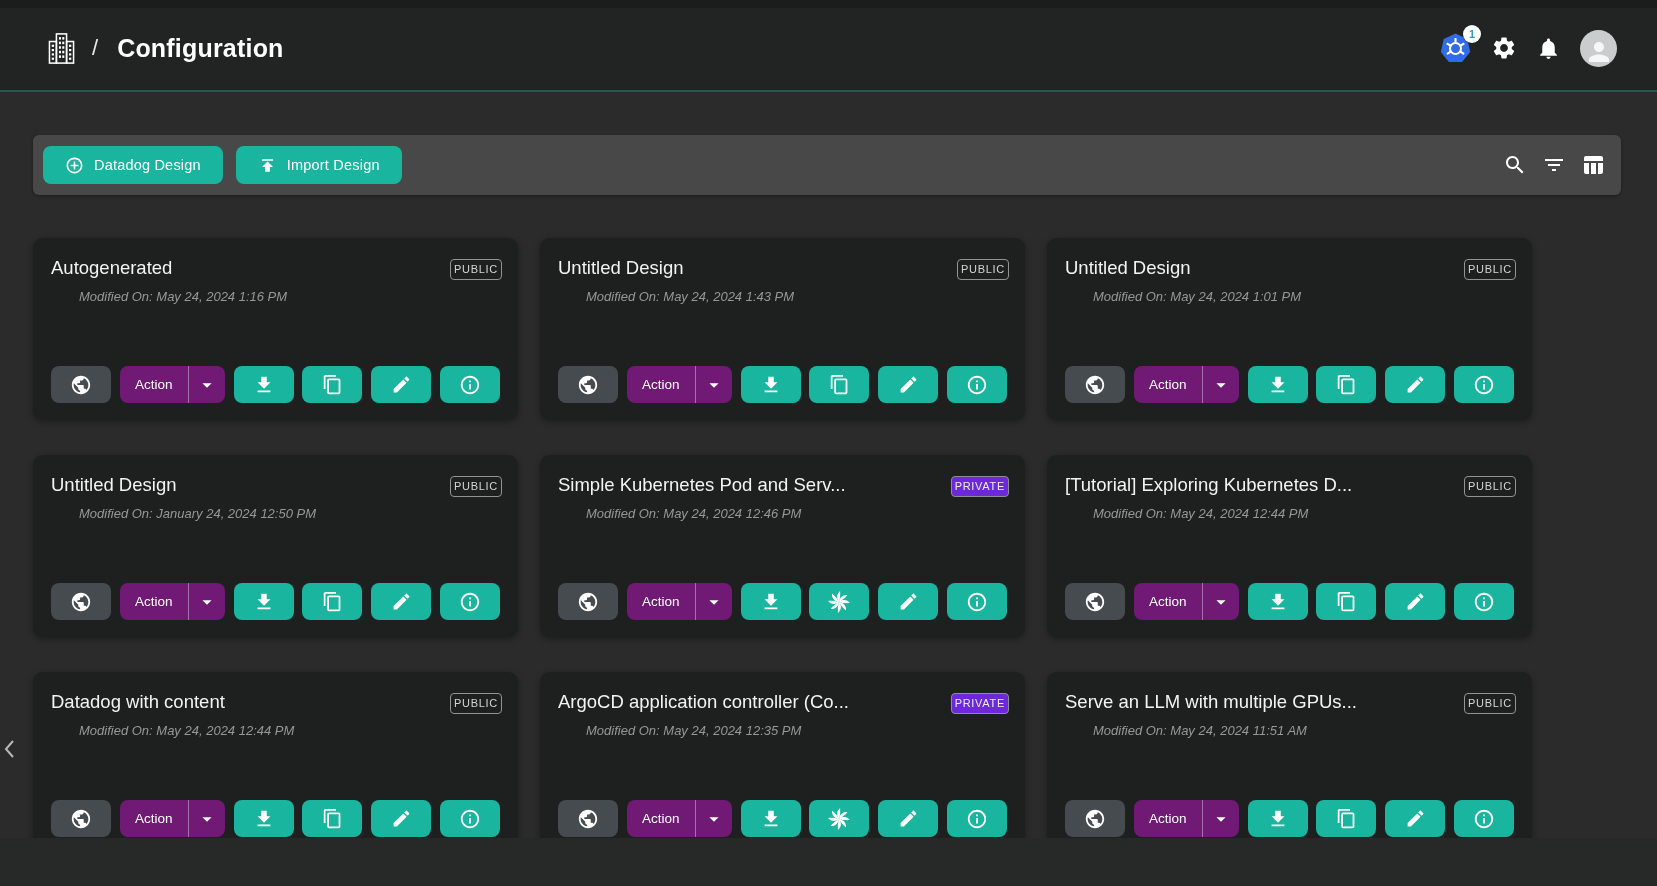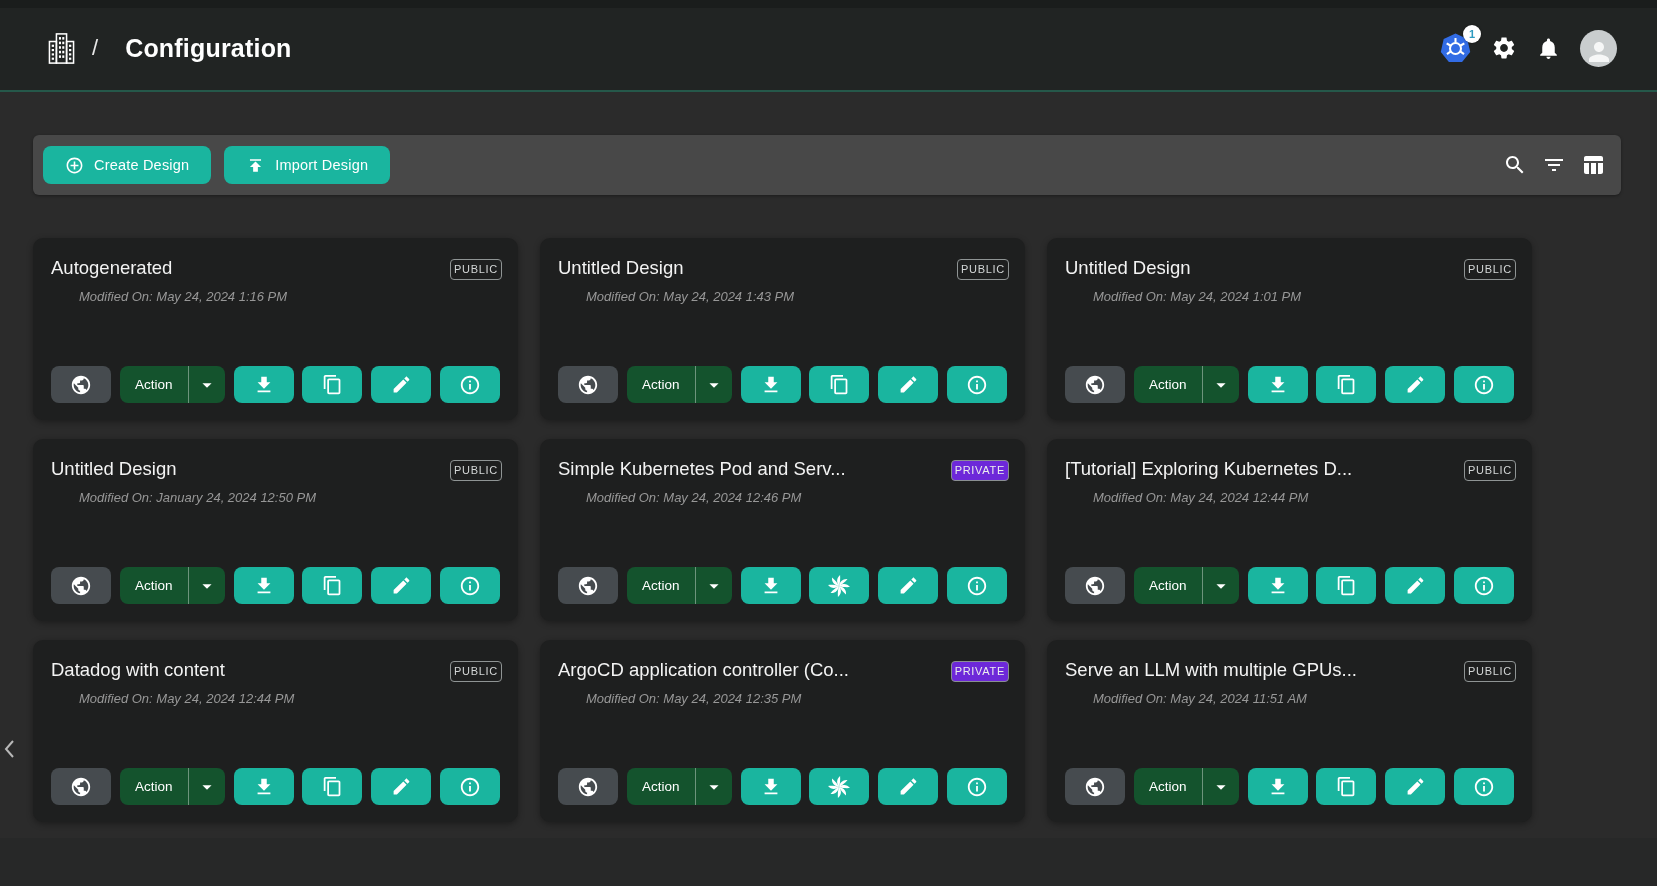--- a/index.html
+++ b/index.html
@@ -13,21 +13,21 @@
   
   .app-header{
     position:absolute;top:0;left:0;right:0;height:92px;
     background:#212423;border-bottom:2px solid #25584a;box-sizing:border-box;
     display:flex;align-items:center;justify-content:space-between;
     padding:6px 40px 0 46px;
   }
   .app-header::before{content:"";position:absolute;top:0;left:0;right:0;height:8px;background:#1a1d1c;}
   .h-left{display:flex;align-items:center;gap:15px;}
   .bc-sep{color:#e9e9e9;font-size:22px;font-weight:400;}
-  .page-title{margin:12px;font-size:25px;font-weight:700;color:#ffffff;letter-spacing:.2px;}
+  .page-title{margin:4px;font-size:25px;font-weight:700;color:#ffffff;letter-spacing:.2px;}
   .h-right{display:flex;align-items:center;gap:19px;}
   .icon-plain{background:none;border:none;padding:0;cursor:pointer;display:inline-flex;align-items:center;justify-content:center;}
   .k8s-wrap{position:relative;}
   .k8s-badge{
     position:absolute;top:-7px;right:-9px;width:18px;height:18px;border-radius:50%;
     background:#ffffff;color:#2e9bc0;font-size:11px;font-weight:700;
     display:flex;align-items:center;justify-content:center;box-shadow:0 0 2px rgba(0,0,0,.5);
   }
   .avatar{width:37px;height:37px;border-radius:50%;background:#c9cdce;display:flex;align-items:flex-end;justify-content:center;overflow:hidden;border:none;cursor:pointer;padding:0;}
 
@@ -42,21 +42,21 @@
     background:var(--accent);color:#fff;border:none;border-radius:8px;height:38px;
     display:inline-flex;align-items:center;gap:10px;font-size:14.5px;
     padding:0 22px;cursor:pointer;letter-spacing:.2px;
   }
   .btn-teal + .btn-teal{margin-left:13px;}
   .toolbar-right{margin-left:auto;display:flex;align-items:center;gap:15px;}
 
   
   .designs-grid{
     position:absolute;top:238px;left:33px;width:1499px;
-    display:grid;grid-template-columns:repeat(3,485px);gap:19px 22px;
+    display:grid;grid-template-columns:repeat(3,485px);gap:35px 22px;
   }
   .card{
     height:182px;background:#1e1f1f;border-radius:10px;box-sizing:border-box;
     padding:19px 18px;position:relative;box-shadow:0 2px 6px rgba(0,0,0,.35);
   }
   .card-title{
     font-size:18.5px;color:#f3f3f3;font-weight:500;
     max-width:368px;white-space:nowrap;overflow:hidden;
   }
   .chip{
@@ -67,21 +67,21 @@
   .chip--private{background:#6d28d9;color:#ebeded;border:1px solid #8a8f91;}
   .card-modified{margin-top:10px;font-size:13px;font-style:italic;color:#979797;font-weight:500;margin-left:28px;}
   .card-actions{
     position:absolute;left:18px;right:18px;bottom:17px;
     display:flex;justify-content:space-between;align-items:center;
   }
   .abtn{height:37px;border:none;border-radius:8px;cursor:pointer;display:inline-flex;align-items:center;justify-content:center;padding:0;}
   .abtn.gray{background:#464b4f;}
   .abtn.teal{background:var(--accent);}
   .abtn.iconb{width:60px;}
-  .split{display:flex;height:37px;border-radius:8px;overflow:hidden;background:#14532d;}
+  .split{display:flex;height:37px;border-radius:8px;overflow:hidden;background:#701a75;}
   .split-main{width:68px;color:#fff;font-size:13.5px;background:transparent;border:none;cursor:pointer;}
   .split-caret{width:37px;background:transparent;border:none;border-left:1px solid rgba(255,255,255,.38);cursor:pointer;display:inline-flex;align-items:center;justify-content:center;}
 
   .collapse-handle{position:absolute;left:2px;top:737px;background:none;border:none;padding:2px;cursor:pointer;}
   .bottom-shade{position:absolute;left:0;right:0;top:838px;bottom:0;background:#272828;}
 </style>
 </head>
 <body>
 
 <header class="app-header">
@@ -151,21 +151,21 @@
       </svg>
     </button>
   </div>
 </header>
 
 <div class="toolbar" style="--accent:#1AB59F;">
   <button class="btn-teal">
     <svg width="19" height="19" viewBox="0 0 24 24" fill="#ffffff">
       <path d="M13 7h-2v4H7v2h4v4h2v-4h4v-2h-4V7zm-1-5C6.48 2 2 6.48 2 12s4.48 10 10 10 10-4.48 10-10S17.52 2 12 2zm0 18c-4.41 0-8-3.59-8-8s3.59-8 8-8 8 3.59 8 8-3.59 8-8 8z"></path>
     </svg>
-    <span>Create Design</span>
+    <span>Datadog Design</span>
   </button>
 
   <button class="btn-teal">
     <svg width="19" height="19" viewBox="0 0 24 24" fill="#ffffff">
       <path d="M5 4v2h14V4H5zm0 10h4v6h6v-6h4l-7-7-7 7z"></path>
     </svg>
     <span>Import Design</span>
   </button>
 
   <div class="toolbar-right">

